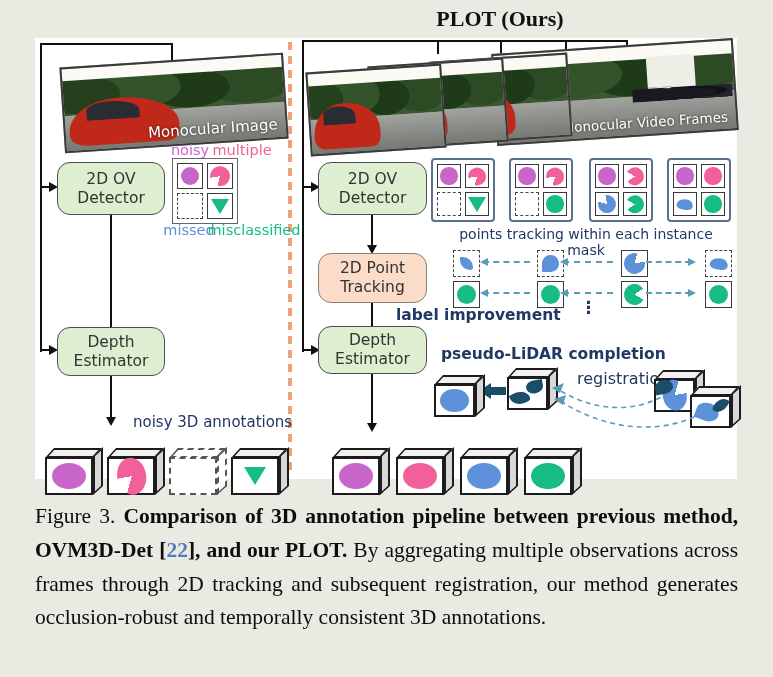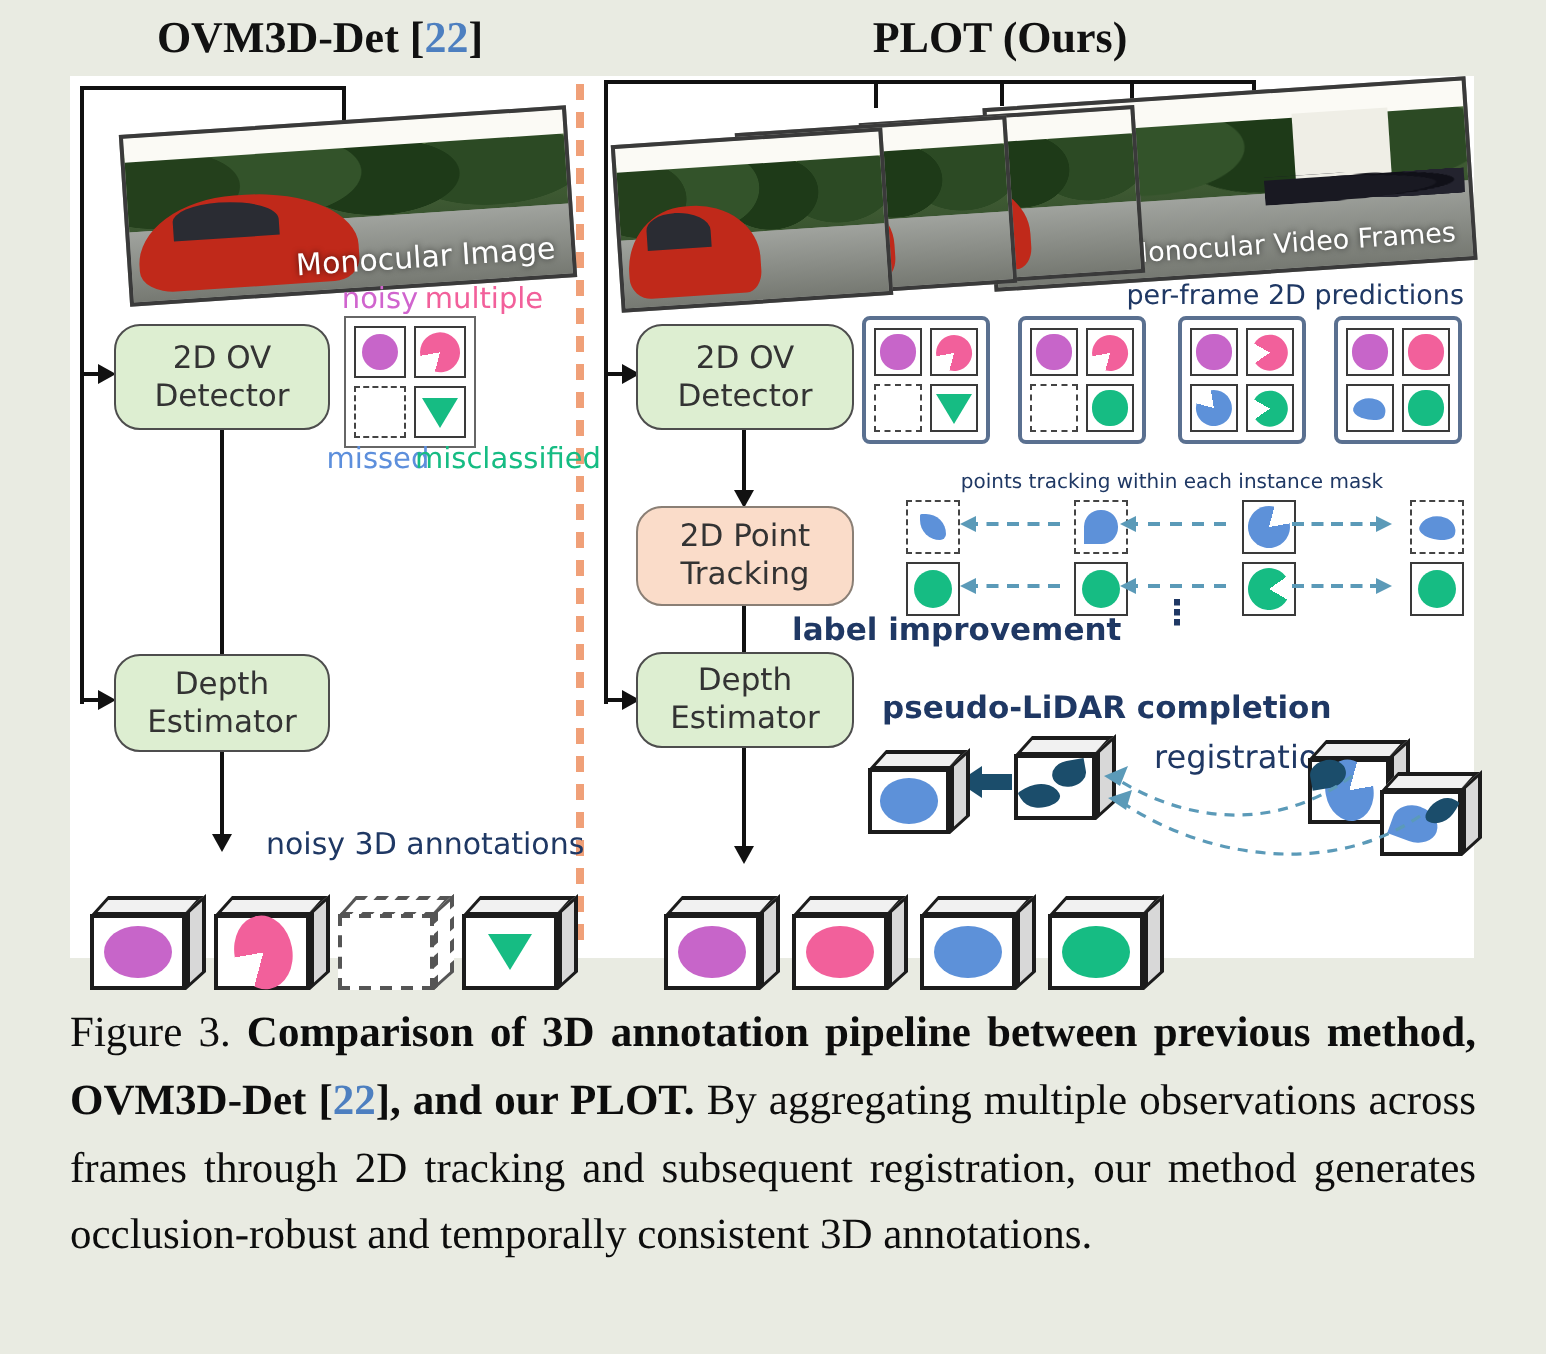--- a/index.html
+++ b/index.html
@@ -132,21 +132,20 @@
   .caption{position:absolute;left:35px;top:500px;width:703px;
     font-family:"Liberation Serif",serif;font-size:21.5px;line-height:1.57;color:#0d0d0d;
     text-align:justify;}
   .caption .ref{color:var(--ref);font-weight:bold;}
 </style>
 </head>
 <body>
 
 <div id="canvas">
 
-  <div class="fig-title" id="title-left"><span>OVM3D-Det [</span><span class="ref">22</span><span>]</span></div>
   <div class="fig-title" id="title-right">PLOT (Ours)</div>
 
   <div class="panel"></div>
   <div class="divider"></div>
 
   <div class="hline" style="left:40px;top:43px;width:133px;"></div>
   <div class="vline" style="left:171px;top:43px;height:22px;"></div>
   <div class="vline" style="left:40px;top:43px;height:309px;"></div>
   <div class="hline" style="left:40px;top:186px;width:10px;"></div>
   <div class="ah-right" style="left:49px;top:182px;"></div>
@@ -260,21 +259,20 @@
       <div class="car"></div>
   </div>
 
   <div class="flowbox" style="left:318px;top:162px;width:107px;height:51px;z-index:5;">2D OV
 Detector</div>
   <div class="flowbox peach" style="left:318px;top:253px;width:107px;height:48px;">2D Point
 Tracking</div>
   <div class="flowbox" style="left:318px;top:326px;width:107px;height:46px;">Depth
 Estimator</div>
 
-  <div class="nlabel" style="left:560px;top:140px;width:172px;text-align:right;font-size:13.5px;">per-frame 2D predictions</div>
   <div class="shape-grid pred-grid" style="left:431px;top:158px;">
       <div class="cell">
         <div class="shape circle" style="--c: var(--purple);"></div>
       </div>
       <div class="cell">
         <div class="shape pacman" style="--c: var(--pink); transform: rotate(-100deg);"></div>
       </div>
       <div class="cell dashed"></div>
       <div class="cell">
         <div class="shape triangle" style="--c: var(--green);"></div>
@@ -314,21 +312,21 @@
         <div class="shape circle" style="--c: var(--pink);"></div>
       </div>
       <div class="cell">
         <div class="shape crescent" style="--c: var(--blue);"></div>
       </div>
       <div class="cell">
         <div class="shape circle" style="--c: var(--green);"></div>
       </div>
     </div>
 
-  <div class="nlabel" style="left:440px;top:236px;width:292px;text-align:center;font-size:10px;">points tracking within each instance mask</div>
+  <div class="nlabel" style="left:440px;top:226px;width:292px;text-align:center;font-size:14px;">points tracking within each instance mask</div>
 
   <div class="track-row" style="left:453px;top:250px;">
       <div class="cell dashed">
         <div class="shape wedge" style="--c: var(--blue);"></div>
       </div>
       <div class="cell dashed" style="margin-left: 57px;">
         <div class="shape fan" style="--c: var(--blue);"></div>
       </div>
       <div class="cell" style="margin-left: 57px;">
         <div class="shape pacman" style="--c: var(--blue); transform: rotate(80deg);"></div>

